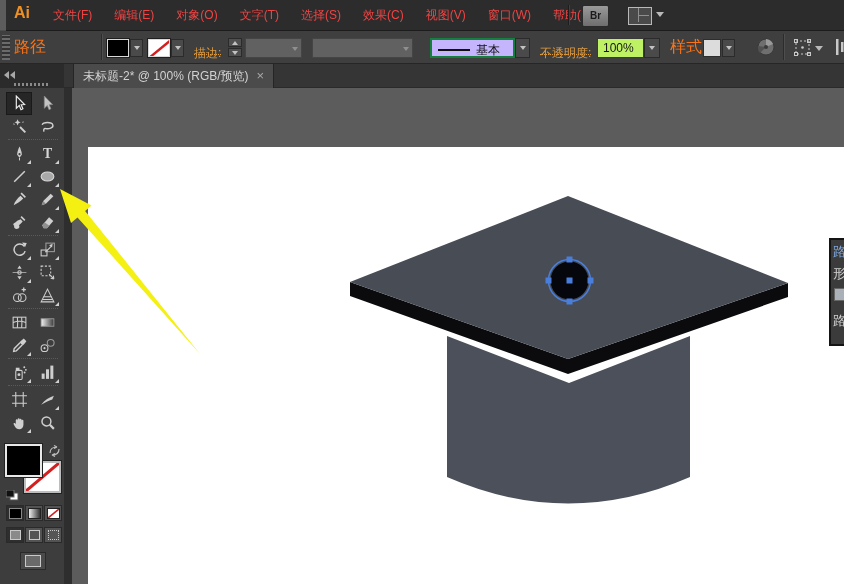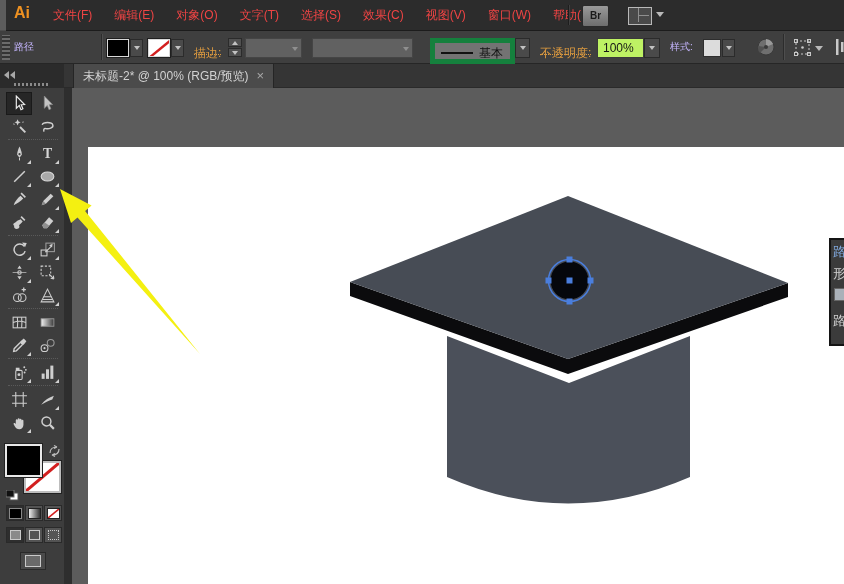--- a/index.html
+++ b/index.html
@@ -15,37 +15,37 @@
   #bridge-btn{left:576px;top:5px;width:25px;height:20px;background:linear-gradient(#9a9a9a,#6e6e6e);
       border:1px solid #2a2a2a;border-radius:2px;color:#1b1b1b;font-size:10px;font-weight:bold;
       text-align:center;line-height:20px;}
   #workspace-btn{left:622px;top:7px;width:22px;height:16px;border:1px solid #b9b9b9;background:#4a4a4a;}
   #workspace-btn .cell{position:absolute;background:#8f8f8f;}
   .tri-down{width:0;height:0;border-left:4px solid transparent;border-right:4px solid transparent;border-top:5px solid #b9b9b9;}
   #workspace-arrow{left:650px;top:12px;}
   
   #controlbar{left:0;top:30px;width:844px;height:34px;background:#3f3f3f;border-top:1px solid #4d4d4d;
       border-bottom:1px solid #262626;box-sizing:border-box;z-index:29;}
-  .cb-label{font-size:10px;color:#c4b5fd;line-height:32px;}
+  .cb-label{font-size:16px;color:#f97316;line-height:32px;}
   .cb-link{font-size:12px;color:#dd9a3f;line-height:32px;border-bottom:1px dotted #dd9a3f;height:17px;top:6px;}
   .cb-sep{top:3px;width:1px;height:26px;background:#2c2c2c;border-right:1px solid #4e4e4e;}
   #cb-grip{left:2px;top:4px;width:8px;height:25px;
       background:repeating-linear-gradient(0deg,#6b6b6b 0 2px,#333 2px 4px);}
   .swatch{top:8px;width:22px;height:18px;border:1px solid #d9d9d9;outline:1px solid #1f1f1f;box-sizing:border-box;}
   .dd-btn{top:8px;width:13px;height:18px;background:#4a4a4a;border:1px solid #2b2b2b;box-sizing:border-box;
       display:flex;align-items:center;justify-content:center;}
   .dd-btn .tri-down{border-top-color:#c2c2c2;border-left-width:3px;border-right-width:3px;border-top-width:4px;}
   #stepper{left:228px;top:7px;width:14px;height:20px;}
   #stepper div{position:absolute;left:0;width:14px;height:9px;background:#505050;border:1px solid #2b2b2b;
       box-sizing:border-box;display:flex;align-items:center;justify-content:center;}
   .tri-up-s{width:0;height:0;border-left:3px solid transparent;border-right:3px solid transparent;border-bottom:4px solid #c2c2c2;}
   .tri-down-s{width:0;height:0;border-left:3px solid transparent;border-right:3px solid transparent;border-top:4px solid #c2c2c2;}
   .field-dis{top:7px;height:20px;background:#616161;border:1px solid #454545;box-sizing:border-box;}
   .field-dis .tri-down{position:absolute;right:3px;top:8px;border-top-color:#8f8f8f;border-left-width:3px;border-right-width:3px;border-top-width:4px;}
-  #brush-style-field{left:430px;top:7px;width:85px;height:26px;background:#737373;border:5px solid #15803d;box-sizing:border-box;}
+  #brush-style-field{left:430px;top:7px;width:85px;height:20px;background:#c4b5fd;border:2px solid #15803d;box-sizing:border-box;}
   #brush-style-field .stroke-preview{position:absolute;left:6px;top:9px;width:32px;height:2px;background:#111;}
   #brush-style-field span{position:absolute;left:44px;top:2px;font-size:12px;color:#111;}
   #opacity-field{left:597px;top:7px;width:47px;height:20px;background:#bef264;border:1px solid #3a3a3a;
       box-sizing:border-box;font-size:12px;color:#161616;line-height:18px;padding-left:5px;}
   #style-swatch{left:703px;top:8px;width:18px;height:18px;background:#dcdcdc;border:1px solid #2e2e2e;box-sizing:border-box;}
   
   #tabbar{left:0;top:64px;width:844px;height:24px;background:#353535;border-bottom:1px solid #2a2a2a;box-sizing:border-box;z-index:28;}
   #toolbar-header{left:0;top:0;width:64px;height:24px;background:#2b2b2b;}
   #collapse-btn{left:4px;top:7px;display:flex;gap:1px;}
   .tri-left{width:0;height:0;border-top:4px solid transparent;border-bottom:4px solid transparent;border-right:5px solid #a8a8a8;}

